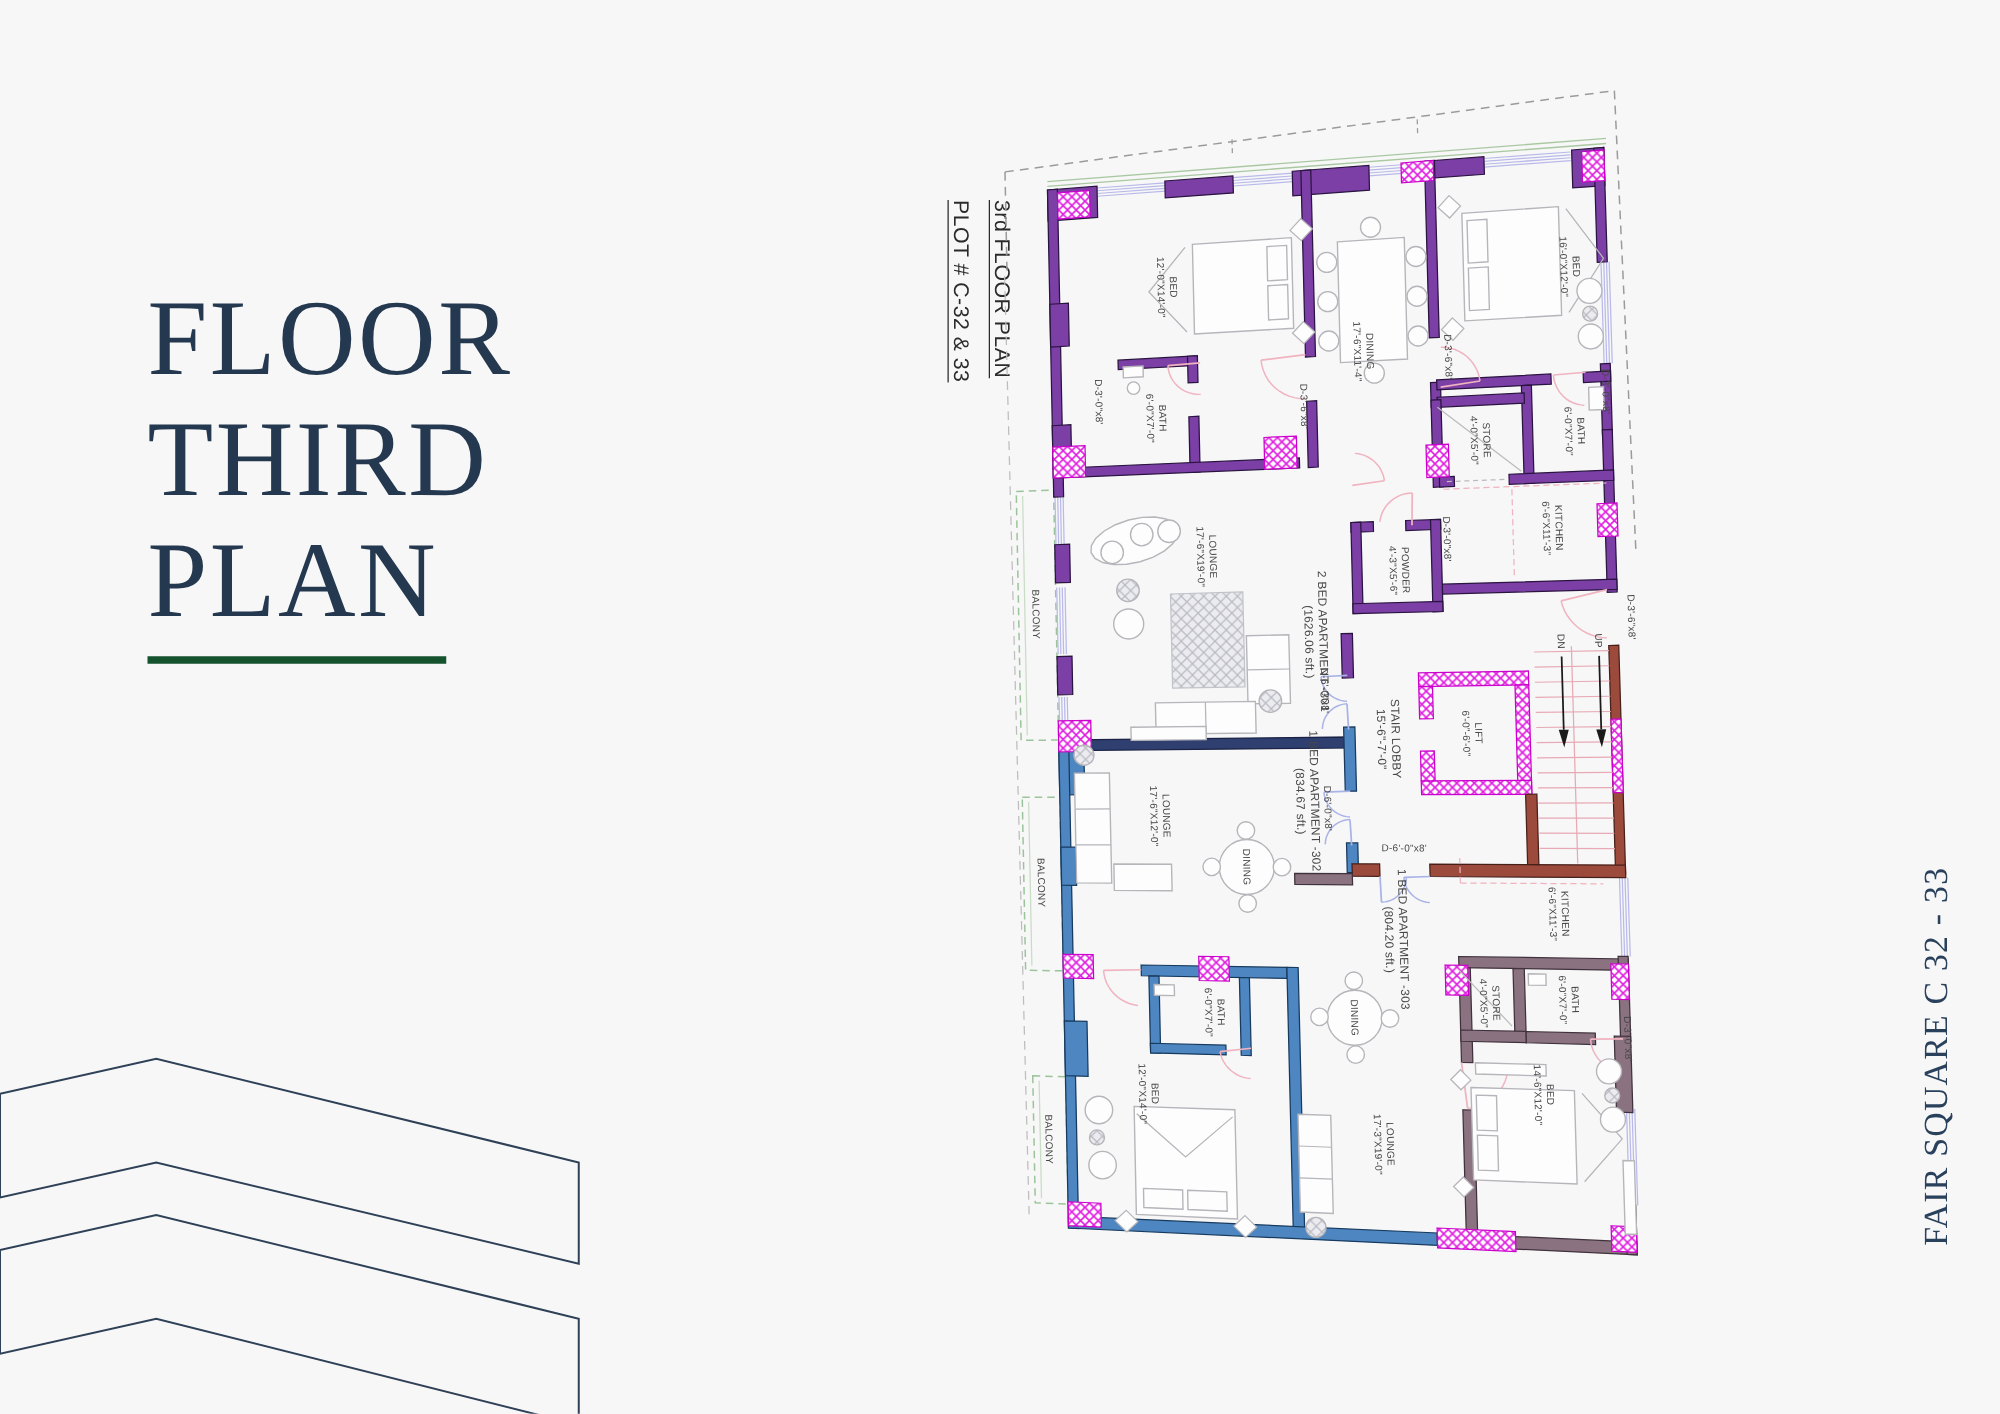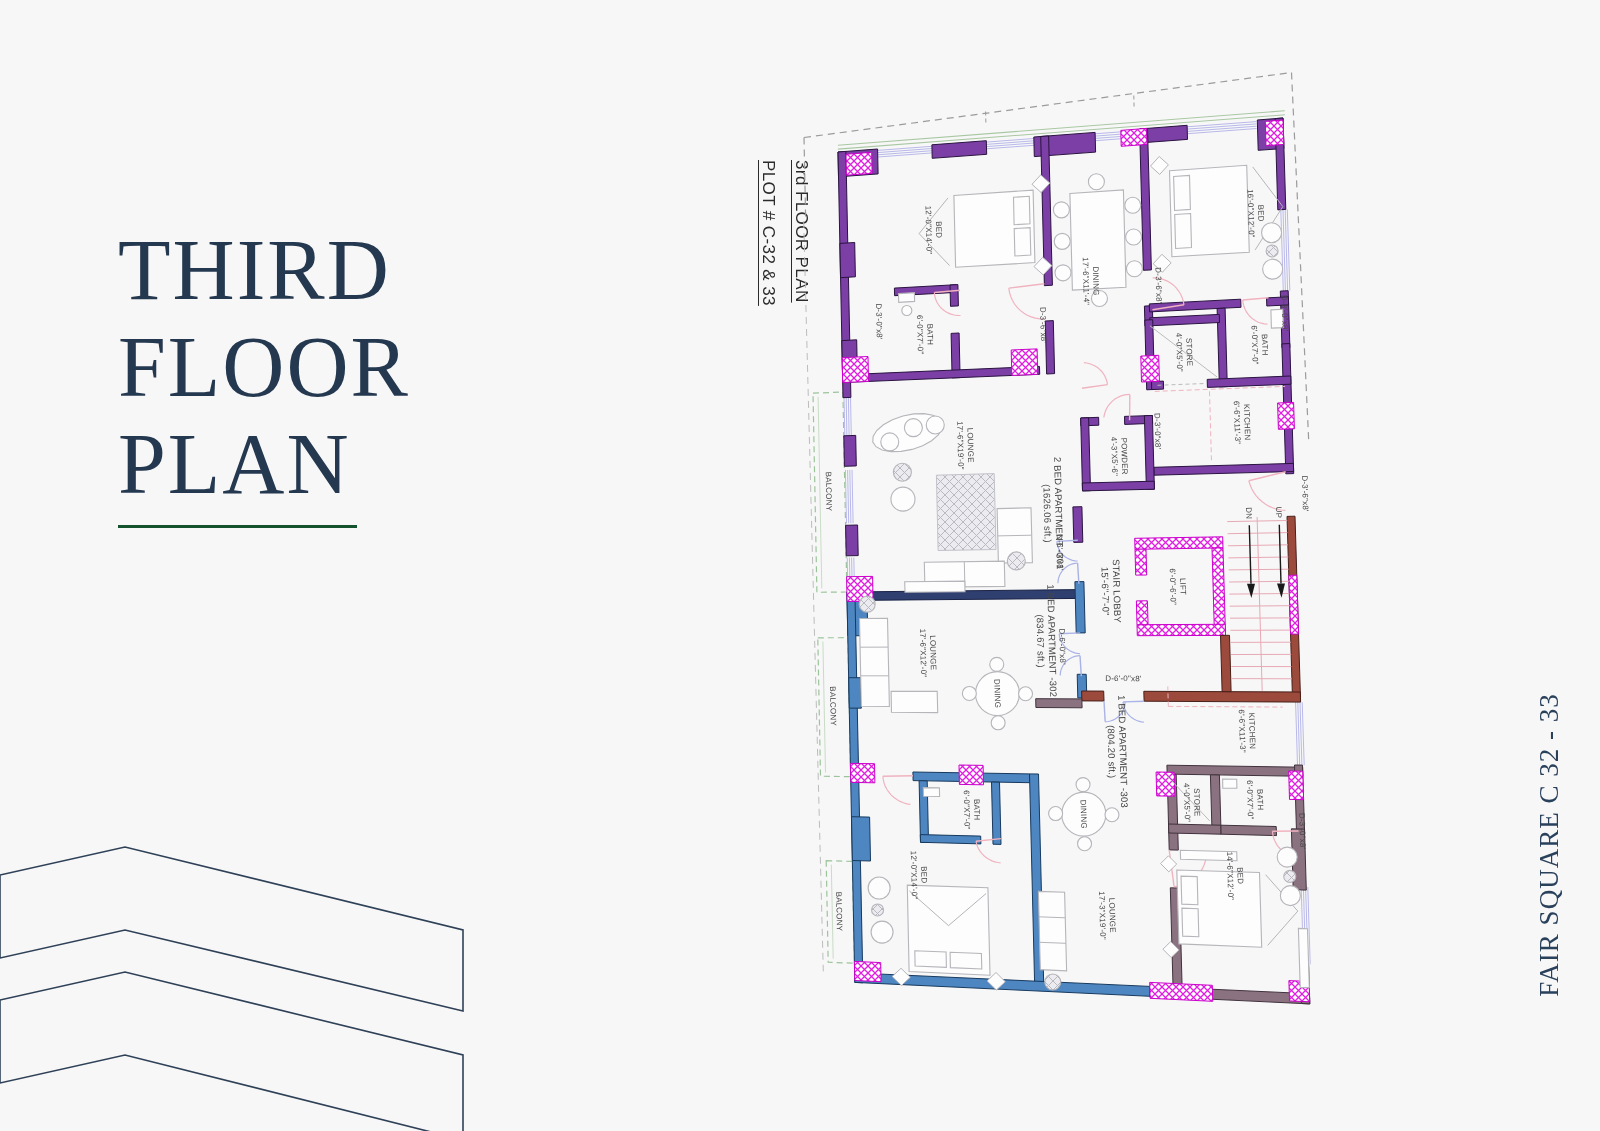--- a/index.html
+++ b/index.html
@@ -2,42 +2,42 @@
 <html><head>
 <meta charset="utf-8">
 <style>
   html,body{margin:0;padding:0;}
   body{width:1600px;height:1131px;position:relative;overflow:hidden;
        background:#f7f7f8;font-family:"Liberation Sans",sans-serif;}
   .title-block{position:absolute;left:118px;top:222px;color:#24384f;
        font-family:"Liberation Serif",serif;font-size:86px;line-height:97px;
        letter-spacing:2px;font-weight:400;}
   .title-line{display:block;}
-  .title-underline{display:inline-block;border-bottom:3px solid #14532d;padding-bottom:12px;padding-right:6px;}
+  .title-underline{display:inline-block;border-bottom:6px solid #14532d;padding-bottom:12px;padding-right:6px;}
   .side-label{position:absolute;left:818px;top:160px;width:150px;
        transform:rotate(90deg);transform-origin:0 0;
        font-size:17px;line-height:33px;color:#2b2b2b;letter-spacing:0.4px;}
   .side-label div{text-decoration:underline;text-underline-offset:4px;white-space:nowrap;}
   .brand-vertical{position:absolute;left:1549px;top:845px;
        transform:translate(-50%,-50%) rotate(-90deg);white-space:nowrap;
        font-family:"Liberation Serif",serif;font-size:27px;letter-spacing:1px;color:#2a415c;}
   svg{position:absolute;left:0;top:0;}
   text{font-family:"Liberation Sans",sans-serif;}
 </style>
 </head>
 <body>
 
 <svg width="480" height="301" viewBox="0 830 480 301" style="left:0;top:830px;">
   <path d="M0,875 L125,847 L463,930 L463,1011 L125,930 L0,958 Z" fill="none" stroke="#2f4157" stroke-width="1.6"></path>
   <path d="M0,1000 L125,972 L463,1055 L463,1140 L125,1055 L0,1083 Z" fill="none" stroke="#2f4157" stroke-width="1.6"></path>
 </svg>
 
 <div class="title-block">
+  <span class="title-line">FLOOR</span>
   <span class="title-line">THIRD</span>
-  <span class="title-line">FLOOR</span>
   <span class="title-line"><span class="title-underline">PLAN</span></span>
 </div>
 
 <div class="side-label">
   <div>3rd FLOOR PLAN</div>
   <div>PLOT # C-32 &amp; 33</div>
 </div>
 
 <div class="brand-vertical">FAIR SQUARE C 32 - 33</div>
 

